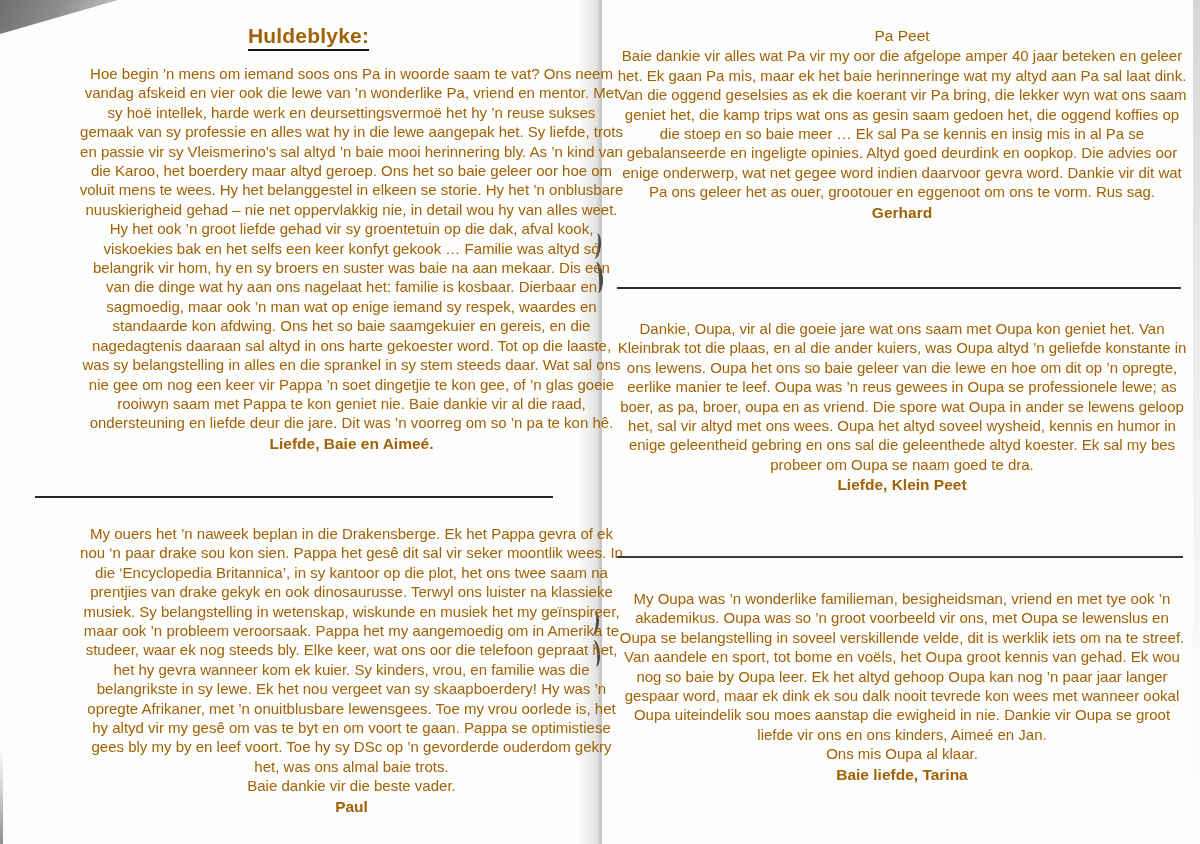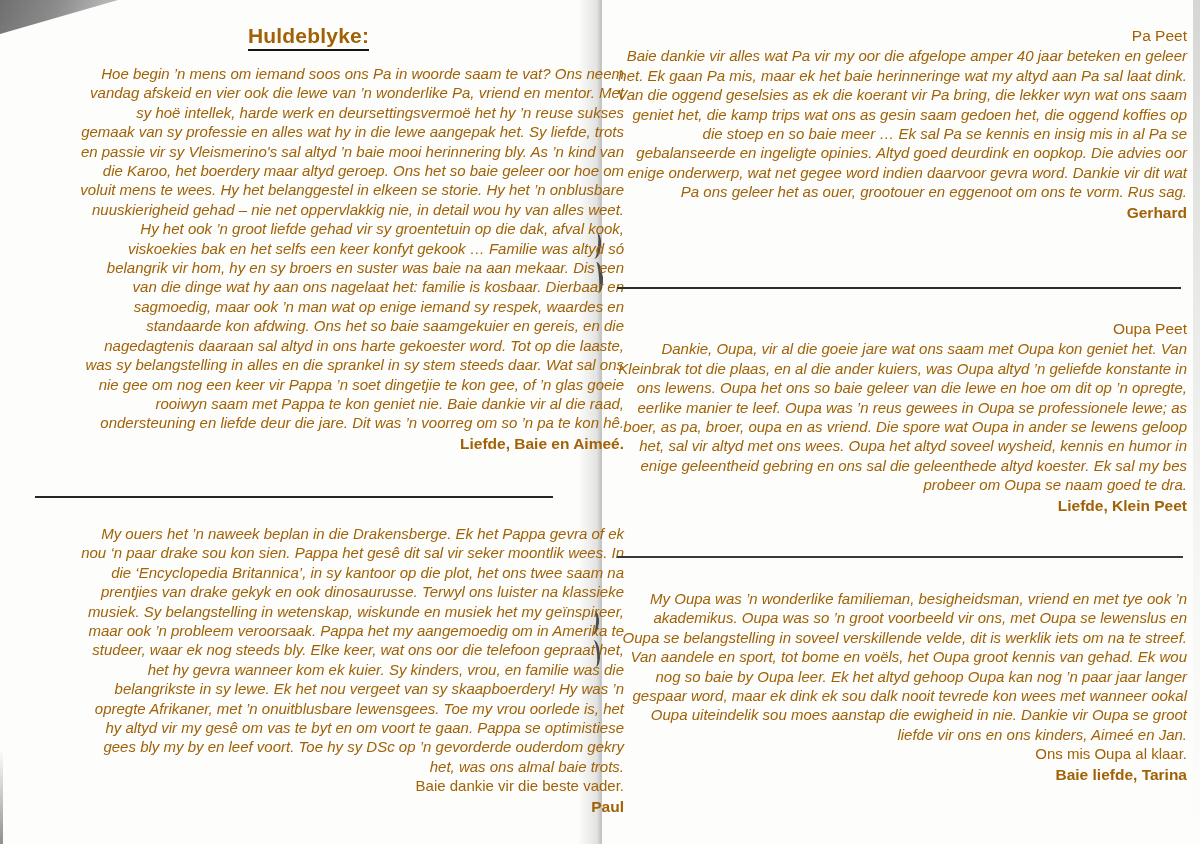--- a/index.html
+++ b/index.html
@@ -35,32 +35,32 @@
   }
   .staple{
     position:absolute;width:8px;border-radius:50%;
     border-right:3.5px solid #4c4c4c;
   }
   .staple.s1a{left:590px;top:233px;height:26px;transform:rotate(6deg);}
   .staple.s1b{left:591px;top:262px;height:31px;transform:rotate(-4deg);border-right-width:4px;}
   .staple.s2a{left:588px;top:611px;height:24px;transform:rotate(5deg);}
   .staple.s2b{left:589px;top:640px;height:27px;transform:rotate(-5deg);}
   
-  .col{position:absolute;text-align:right;font-size:15px;line-height:19.4px;}
+  .col{position:absolute;text-align:center;font-size:15px;line-height:19.4px;}
   .col-left{left:36px;width:545px;margin-left:43px;}
   .col-right{left:617px;width:570px;}
   .page-title{
     position:absolute;left:36px;top:24px;width:545px;text-align:center;
   }
   .page-title span{
     display:inline-block;font-size:21px;font-weight:700;
     border-bottom:2.5px solid #141414;padding-bottom:1px;letter-spacing:.2px;
   }
   .tr-heading{font-size:15.5px;margin:0 0 1px 0;font-weight:400;}
-  .tr-body{margin:0;font-style:italic;}
+  .tr-body{margin:0;}
   .tr-closing{margin:0;}
   .tr-signature{margin:1px 0 0 0;font-weight:700;font-size:15.5px;}
   .divider{position:absolute;height:0;border-top:2px solid #2e2e2e;}
   .divider.dl{left:35px;top:496px;width:518px;border-top-color:#262626;}
   .divider.dr1{left:617px;top:287px;width:564px;}
   .divider.dr2{left:617px;top:556px;width:566px;border-top-width:2.5px;border-top-color:#3a3a3a;}
 </style>
 </head>
 <body>
 
@@ -95,21 +95,20 @@
 
   <div class="col col-right" style="top:26px;">
     <p class="tr-heading">Pa Peet</p>
     <p class="tr-body">Baie dankie vir alles wat Pa vir my oor die afgelope amper 40 jaar beteken en geleer het. Ek gaan Pa mis, maar ek het baie herinneringe wat my altyd aan Pa sal laat dink. Van die oggend geselsies as ek die koerant vir Pa bring, die lekker wyn wat ons saam geniet het, die kamp trips wat ons as gesin saam gedoen het, die oggend koffies op die stoep en so baie meer … Ek sal Pa se kennis en insig mis in al Pa se gebalanseerde en ingeligte opinies. Altyd goed deurdink en oopkop. Die advies oor enige onderwerp, wat net gegee word indien daarvoor gevra word. Dankie vir dit wat Pa ons geleer het as ouer, grootouer en eggenoot om ons te vorm. Rus sag.</p>
     <p class="tr-signature">Gerhard</p>
   </div>
 
   <div class="divider dr1"></div>
 
   <div class="col col-right" style="top:319px;">
-    <p class="tr-heading">Oupa Peet</p>
     <p class="tr-body">Dankie, Oupa, vir al die goeie jare wat ons saam met Oupa kon geniet het. Van Kleinbrak tot die plaas, en al die ander kuiers, was Oupa altyd ’n geliefde konstante in ons lewens. Oupa het ons so baie geleer van die lewe en hoe om dit op ’n opregte, eerlike manier te leef. Oupa was ’n reus gewees in Oupa se professionele lewe; as boer, as pa, broer, oupa en as vriend. Die spore wat Oupa in ander se lewens geloop het, sal vir altyd met ons wees. Oupa het altyd soveel wysheid, kennis en humor in enige geleentheid gebring en ons sal die geleenthede altyd koester. Ek sal my bes probeer om Oupa se naam goed te dra.</p>
     <p class="tr-signature">Liefde, Klein Peet</p>
   </div>
 
   <div class="divider dr2"></div>
 
   <div class="col col-right" style="top:589px;">
     <p class="tr-body">My Oupa was ’n wonderlike familieman, besigheidsman, vriend en met tye ook ’n akademikus. Oupa was so ’n groot voorbeeld vir ons, met Oupa se lewenslus en Oupa se belangstelling in soveel verskillende velde, dit is werklik iets om na te streef. Van aandele en sport, tot bome en voëls, het Oupa groot kennis van gehad. Ek wou nog so baie by Oupa leer. Ek het altyd gehoop Oupa kan nog ’n paar jaar langer gespaar word, maar ek dink ek sou dalk nooit tevrede kon wees met wanneer ookal Oupa uiteindelik sou moes aanstap die ewigheid in nie. Dankie vir Oupa se groot liefde vir ons en ons kinders, Aimeé en Jan.</p>
     <p class="tr-closing">Ons mis Oupa al klaar.</p>
     <p class="tr-signature">Baie liefde, Tarina</p>

